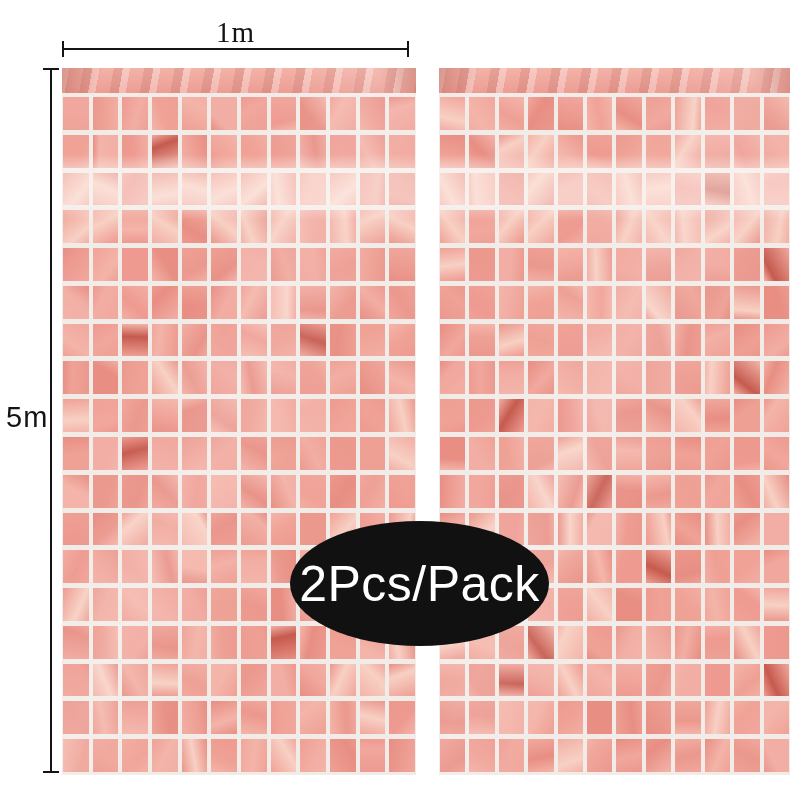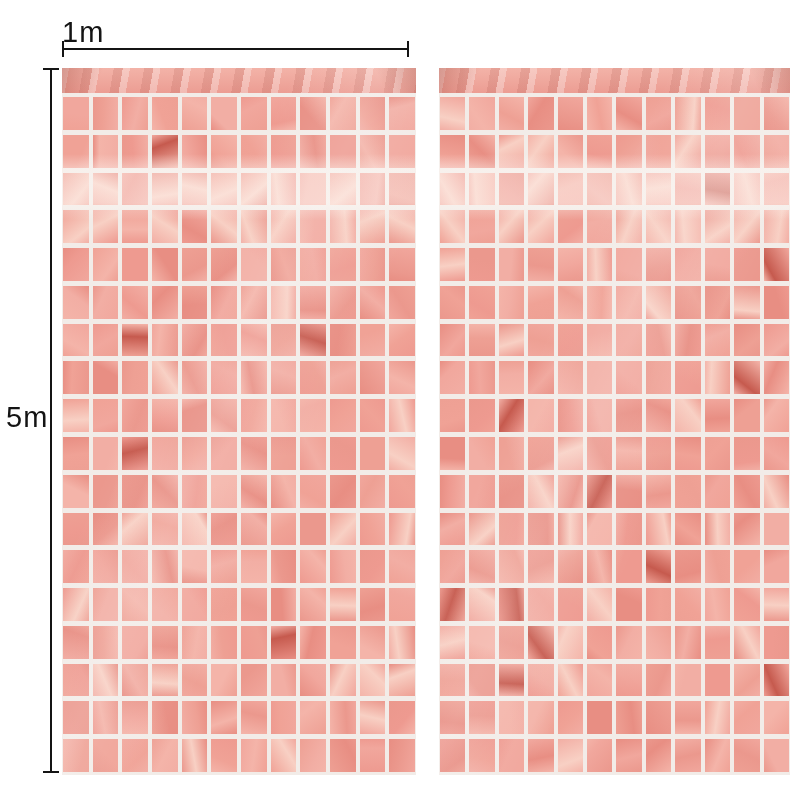--- a/index.html
+++ b/index.html
@@ -15,23 +15,25 @@
     position: relative;
     width: 800px;
     height: 800px;
     background: var(--bg, #ffffff);
   }
 
   
   .dim-width-label {
     position: absolute;
     left: 62px; top: 16px; width: 347px;
+    text-align: center;
     font-size: 29px;
     color: var(--annotation, #111);
     letter-spacing: 1px;
+    font-family: Liberation Serif, serif;
   }
   .dim-width-line {
     position: absolute;
     left: 62px; top: 48px; width: 347px; height: 2px;
     background: var(--annotation, #111);
   }
   .dim-width-line::before, .dim-width-line::after {
     content: "";
     position: absolute;
     top: -7px;
@@ -587,14 +589,17 @@
         <div class="cell" style="background: linear-gradient(166deg, rgb(232, 142, 131), rgb(241, 167, 157) 54%, rgb(235, 152, 141));"></div>
         <div class="cell" style="background: linear-gradient(320deg, rgb(244, 180, 169), rgb(232, 142, 131) 68%, rgb(235, 152, 141));"></div>
         <div class="cell" style="background: linear-gradient(167deg, rgb(242, 174, 164), rgb(235, 152, 141) 51%, rgb(241, 167, 157));"></div>
         <div class="cell" style="background: linear-gradient(292deg, rgb(240, 162, 150), rgb(244, 180, 169) 45%, rgb(232, 142, 131));"></div>
         <div class="cell" style="background: linear-gradient(206deg, rgb(241, 167, 157), rgb(235, 152, 141) 48%, rgb(238, 160, 148));"></div>
         <div class="cell" style="background: linear-gradient(63deg, rgb(235, 152, 141), rgb(242, 174, 164) 35%, rgb(242, 174, 164));"></div>
       </div>
     <div class="sheen"></div>
   </div>
 
+  <div class="badge" style="background: rgb(17, 17, 17);">
+    <span class="badge-text" style="color: rgb(255, 255, 255);">2Pcs/Pack</span>
+  </div>
 
 </div>
 
 </body></html>

